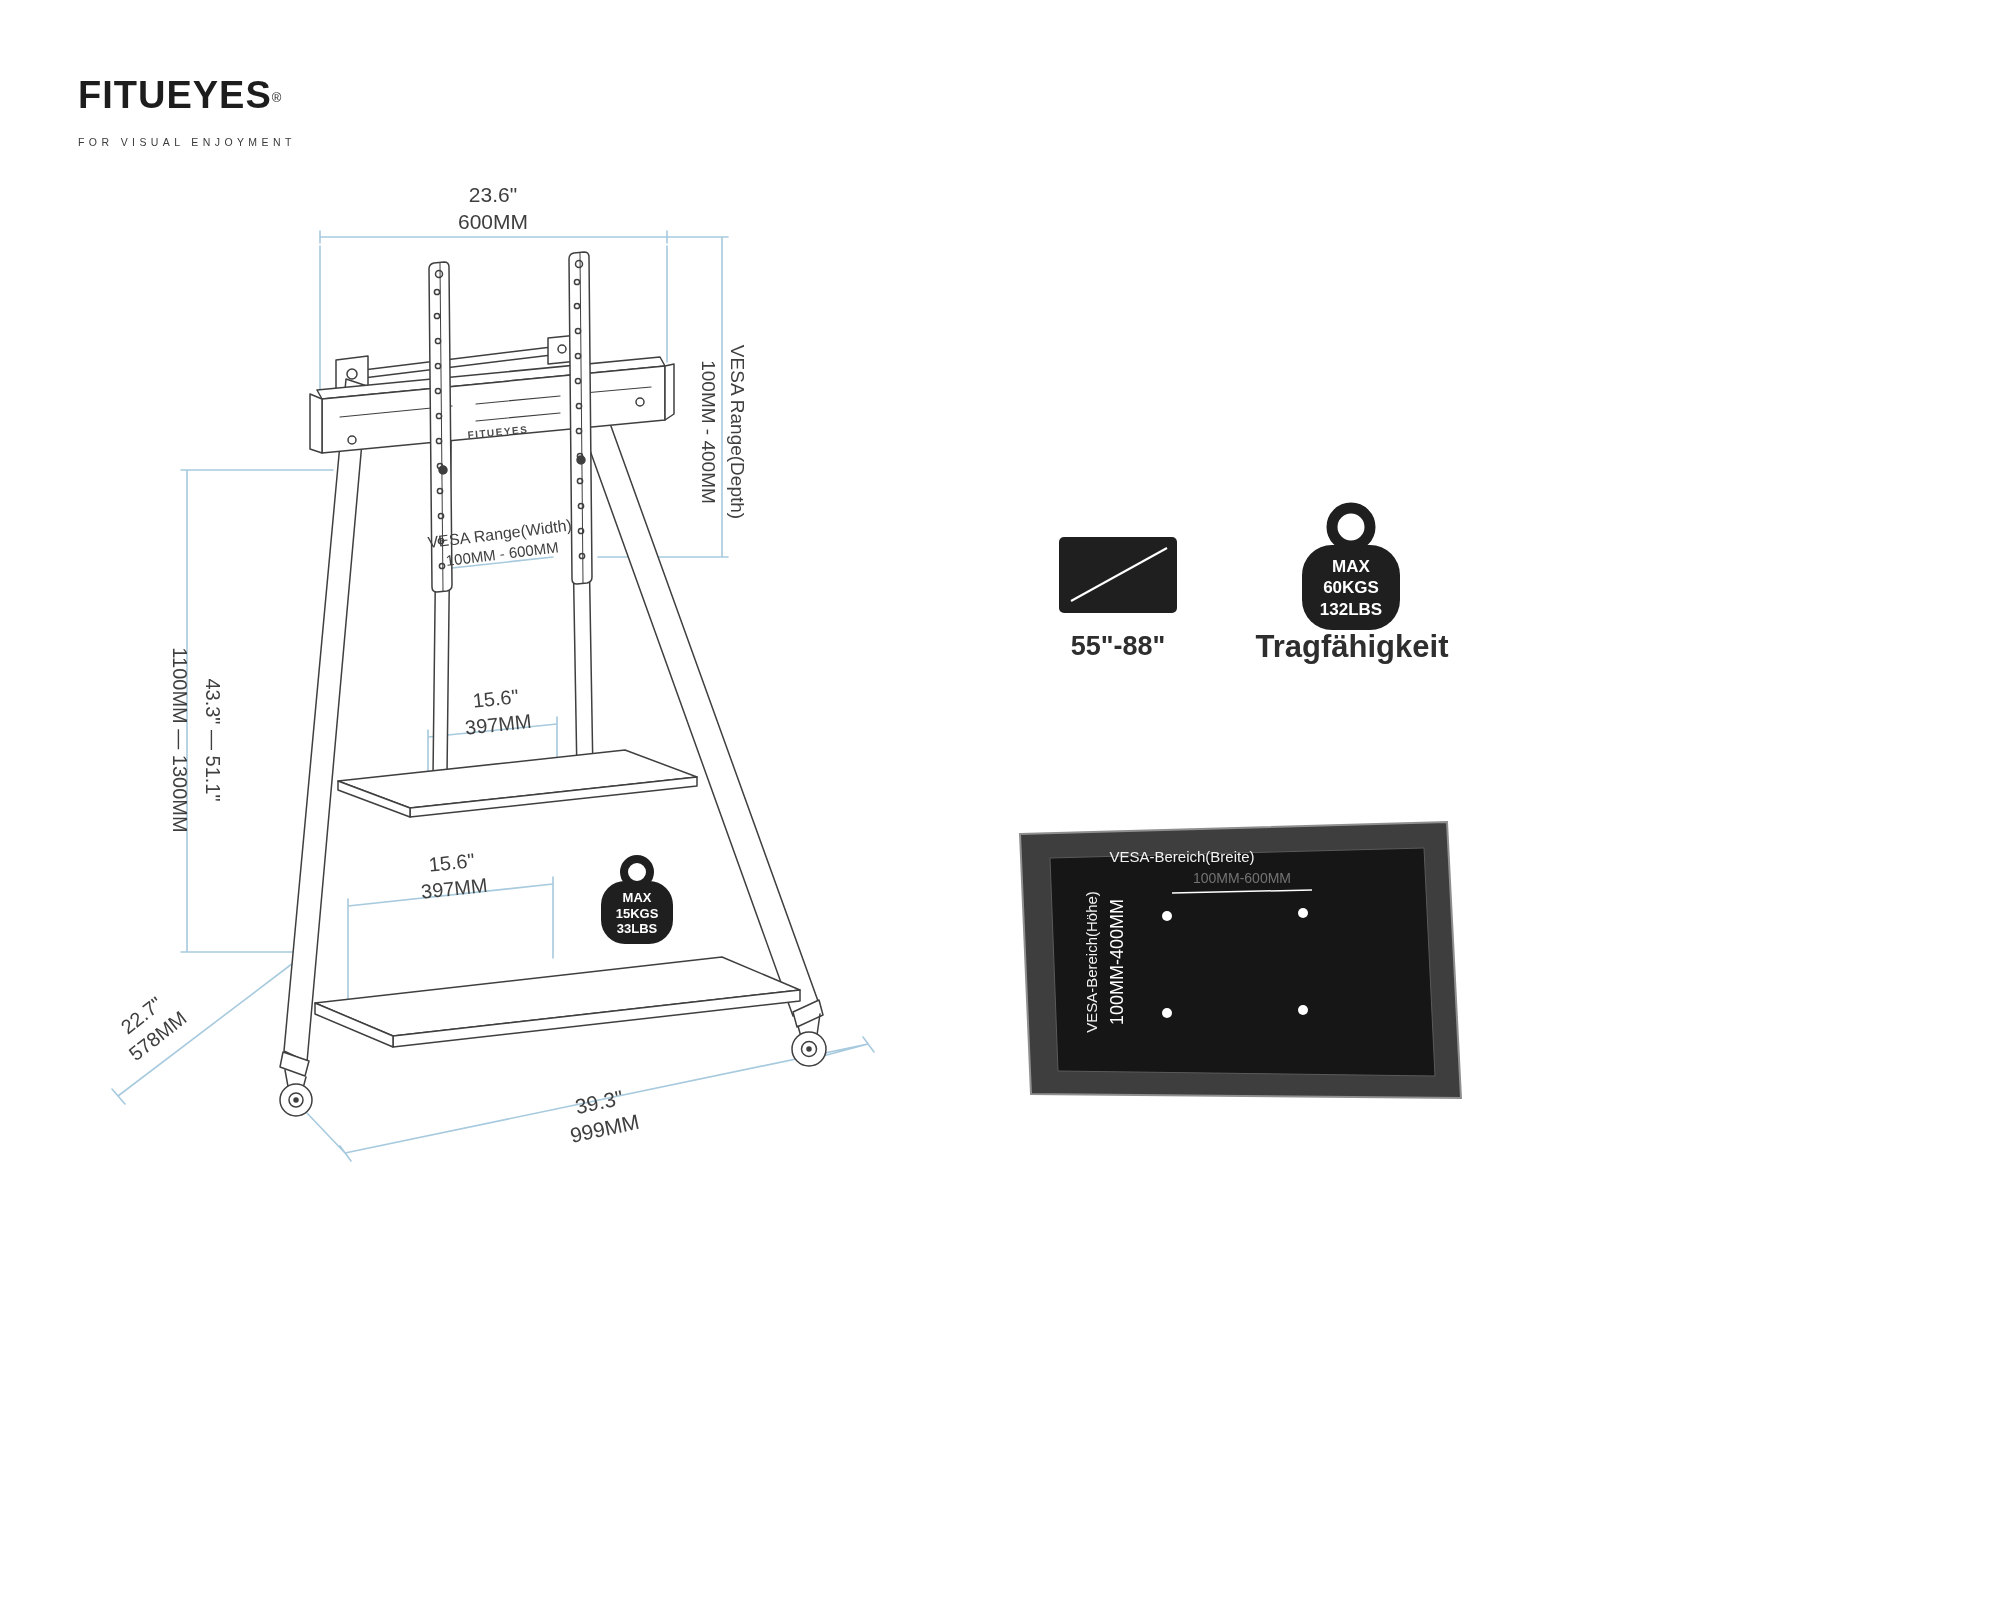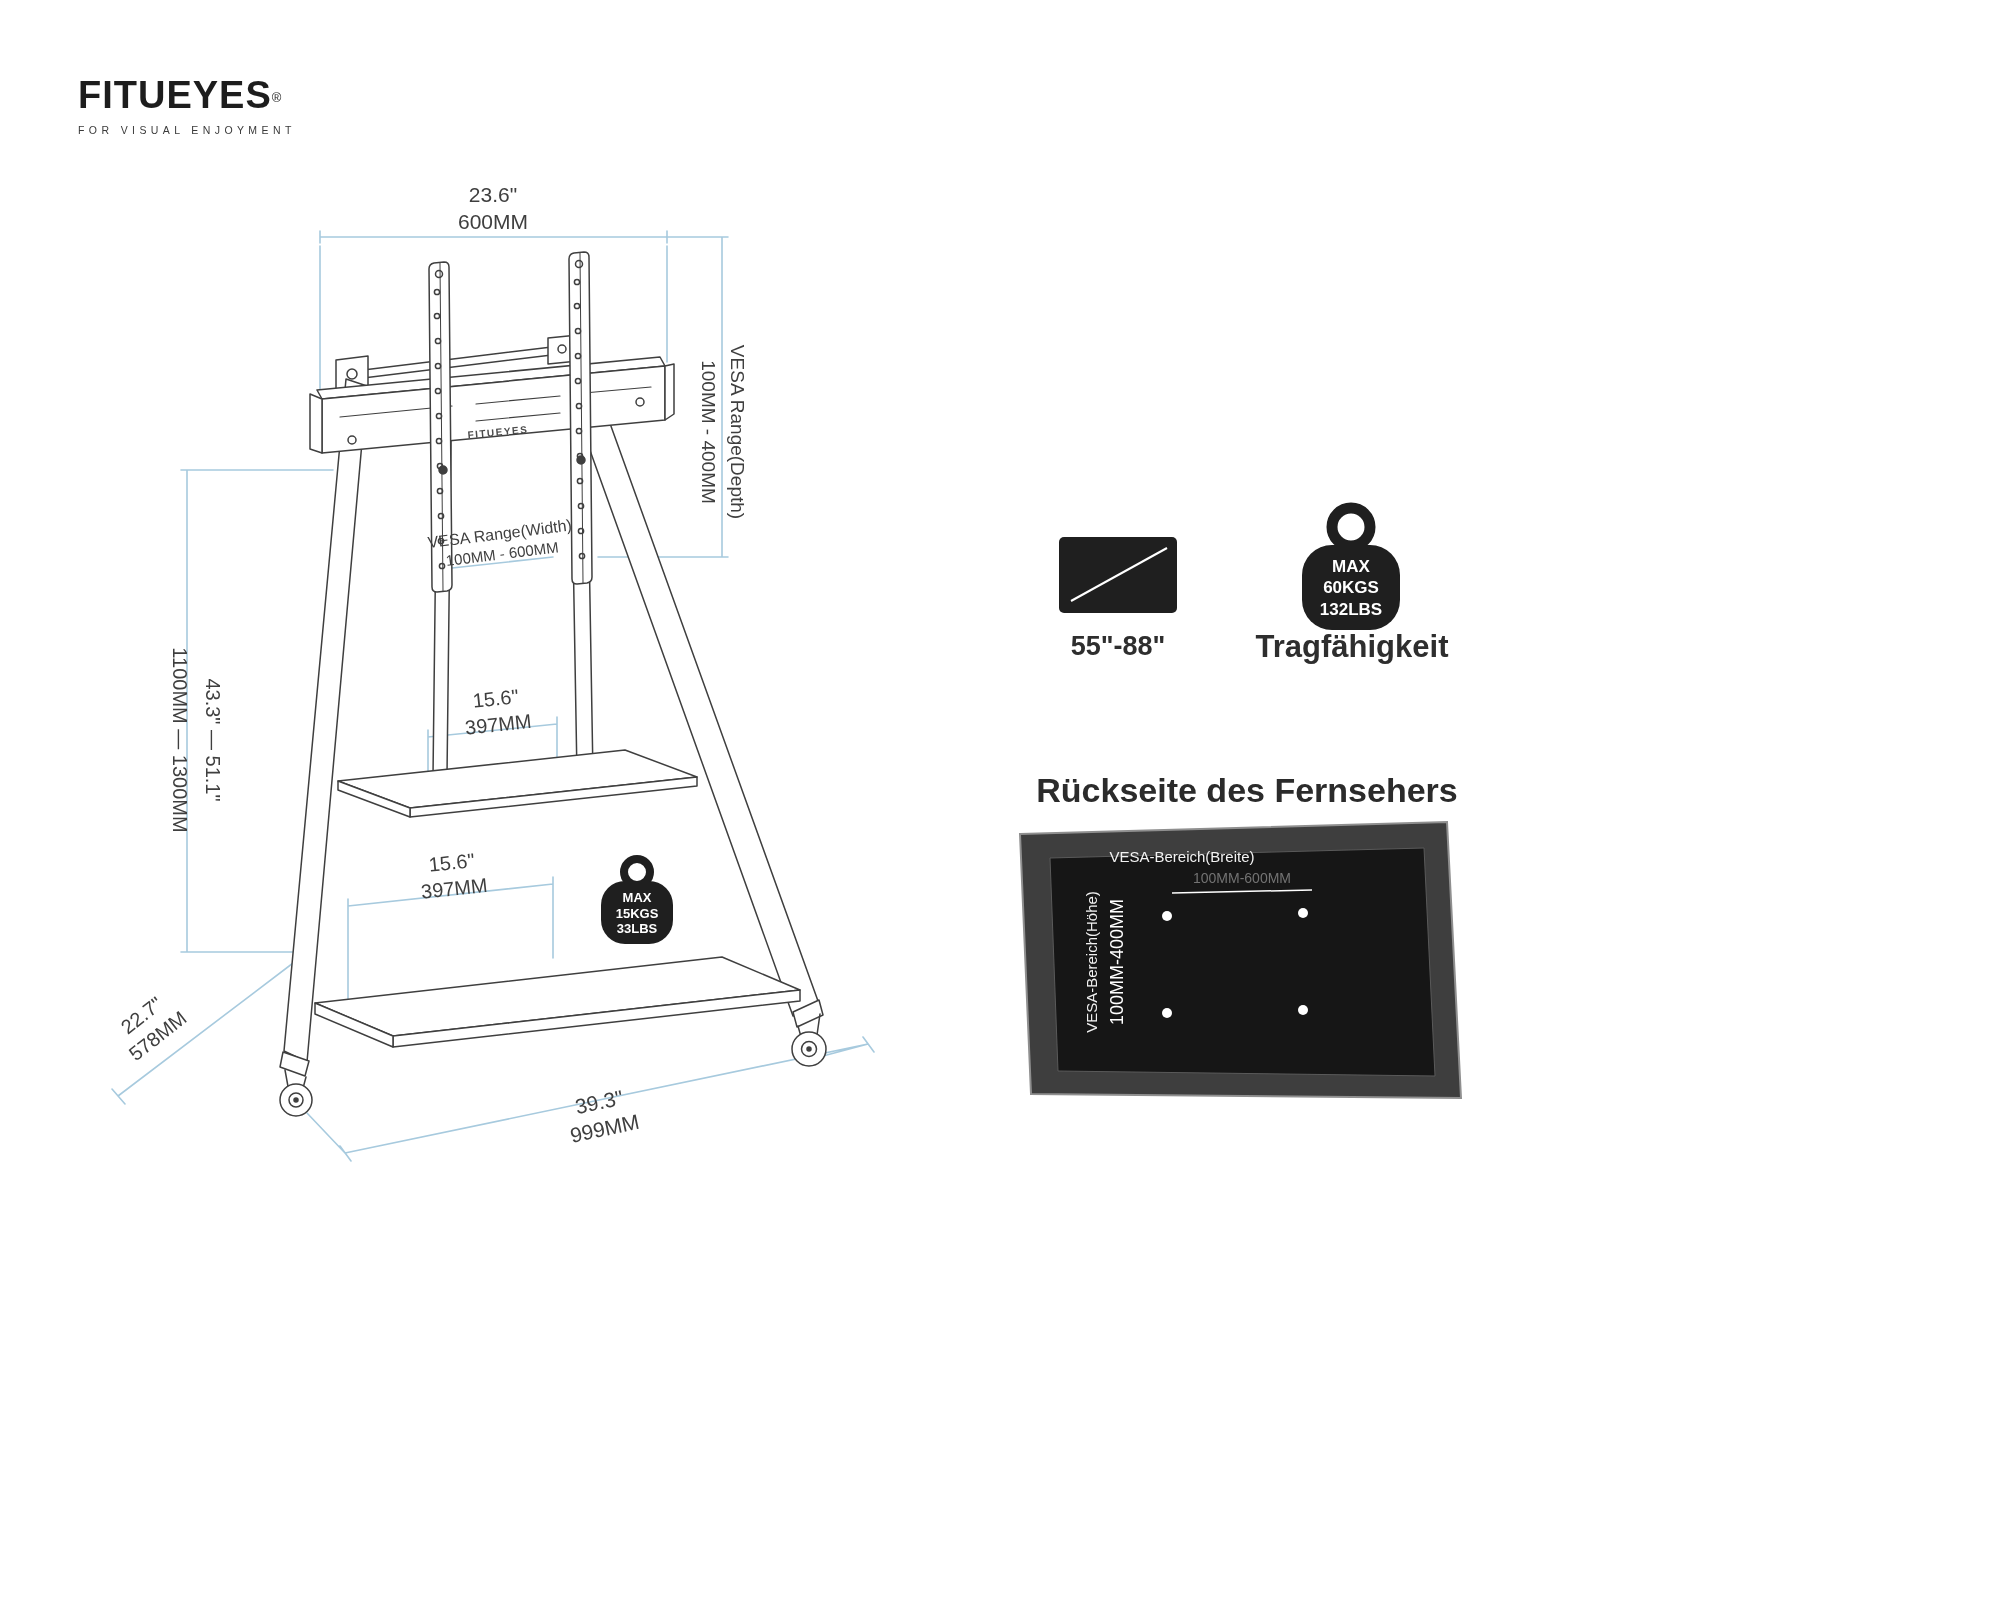--- a/index.html
+++ b/index.html
@@ -8,21 +8,21 @@
   #canvas {
     position:relative; width:2000px; height:1216px; background:#fff;
     font-family:"Liberation Sans", sans-serif; color:#3c3c3c; overflow:hidden;
   }
   #canvas > svg { position:absolute; left:0; top:0; }
 
   
   .brand { position:absolute; left:78px; top:74px; }
   .brand-name { font-size:38px; font-weight:bold; color:#1d1d1d; letter-spacing:1px; }
   .brand-reg { font-size:13px; color:#1d1d1d; vertical-align:super; }
-  .brand-tagline { margin-top:7px; font-size:10.5px; letter-spacing:4.4px; color:#3a3a3a; }
+  .brand-tagline { margin-top:19px; font-size:10.5px; letter-spacing:4.4px; color:#3a3a3a; }
 
   
   .lbl { position:absolute; text-align:center; line-height:1.28; white-space:nowrap;
          transform:translate(-50%,-50%); color:#3f3f3f; }
 
   .lbl-top-width   { left:493px; top:209px;  font-size:21px; }
   .lbl-vesa-depth  { left:723px; top:432px;  font-size:19px; line-height:1.55;
                      transform:translate(-50%,-50%) rotate(90deg); }
   .lbl-vesa-width  { left:501px; top:544px;  font-size:16px;
                      transform:translate(-50%,-50%) rotate(-7deg); }
@@ -250,21 +250,20 @@
   <div class="lbl lbl-screen">55"-88"</div>
 
   <div class="lbl lbl-load">
     <div>MAX</div>
     <div>60KGS</div>
     <div>132LBS</div>
   </div>
 
   <div class="lbl lbl-load-caption">Tragfähigkeit</div>
 
-  <div class="lbl lbl-panel-title">Rückseite des Fernsehers</div>
 
   <div class="lbl lbl-breite">VESA-Bereich(Breite)</div>
   <div class="lbl lbl-breite-range">100MM-600MM</div>
 
   <div class="lbl lbl-hoehe">
     <div>VESA-Bereich(Höhe)</div>
     <div class="sub">100MM-400MM</div>
   </div>
 
 </div>

